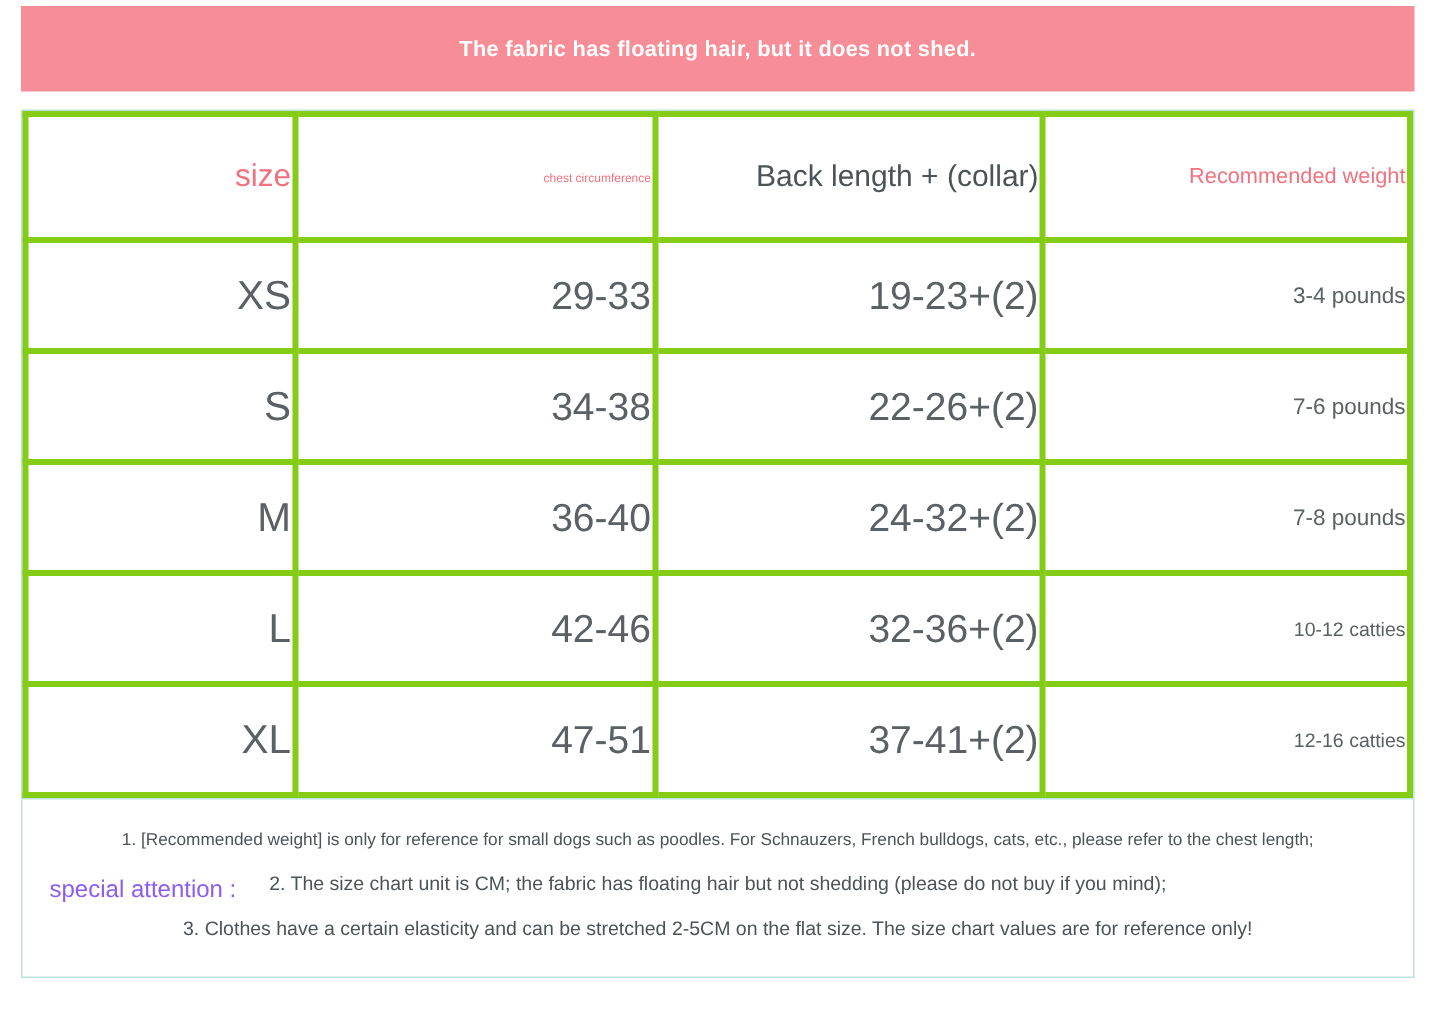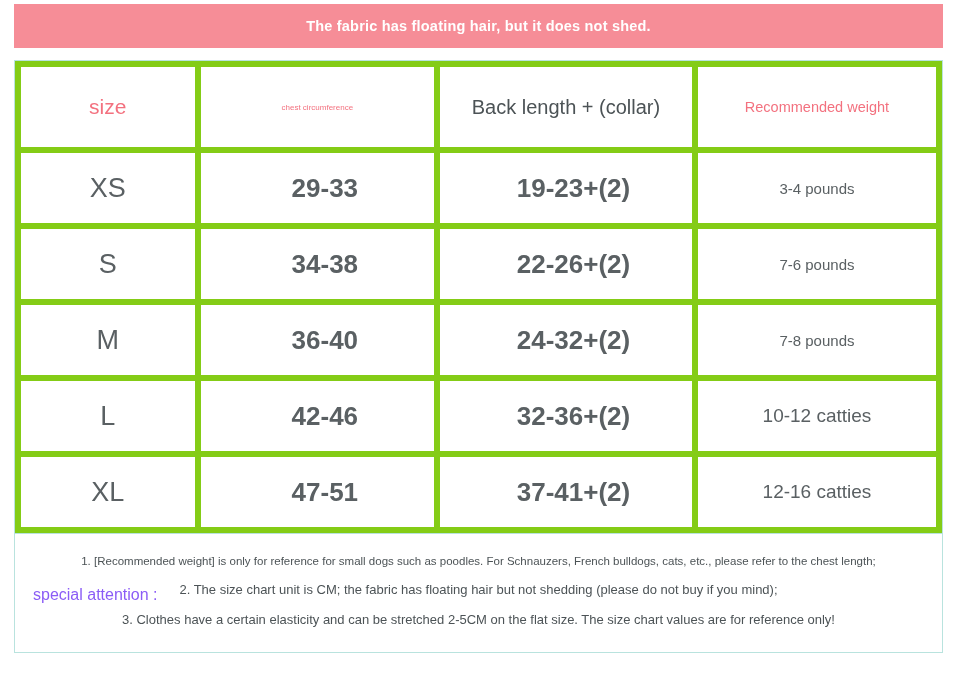--- a/index.html
+++ b/index.html
@@ -38,21 +38,21 @@
   .unit-title {
     font-size: 27px;
     color: #f08a93;
     letter-spacing: 0.5px;
     font-weight: 400;
   }
 
   
   .banner {
     margin: 4px 14px 0 14px;
-    height: 44px;
+    height: 57px;
     background: #f68d97;
     display: flex;
     align-items: center;
     justify-content: center;
   }
   .banner-text {
     color: #ffffff;
     font-size: 14.5px;
     font-weight: bold;
     letter-spacing: 0.2px;
@@ -69,22 +69,22 @@
     border-collapse: collapse;
     table-layout: fixed;
   }
   table.size-table col.c1 { width: 19.5%; }
   table.size-table col.c2 { width: 26%; }
   table.size-table col.c3 { width: 28%; }
   table.size-table col.c4 { width: 26.5%; }
 
   table.size-table th,
   table.size-table td {
-    border: 6px solid #84cc16;
-    text-align: center;
+    border: 4px solid #84cc16;
+    text-align: right;
     vertical-align: middle;
   }
   table.size-table thead th {
     height: 78px;
     font-weight: 400;
   }
   .th-size {
     font-size: 21px;
     color: #f3717f;
   }
@@ -105,29 +105,29 @@
   }
   .cell-size {
     font-size: 27px;
     color: #5a6063;
     font-weight: 300;
   }
   .cell-chest,
   .cell-back {
     font-size: 26px;
     color: #5a6063;
-    font-weight: 700;
+    font-weight: 400;
     padding-left: 16px;
   }
   .cell-weight {
     font-size: 15px;
     color: #5a6063;
   }
   .cell-weight.big {
-    font-size: 19px;
+    font-size: 13px;
   }
 
   
   .notes {
     margin: 0 14px;
     border-left: 1px solid #b9e3de;
     border-right: 1px solid #b9e3de;
     border-bottom: 1px solid #b9e3de;
     padding: 14px 10px 18px 10px;
     box-sizing: border-box;

